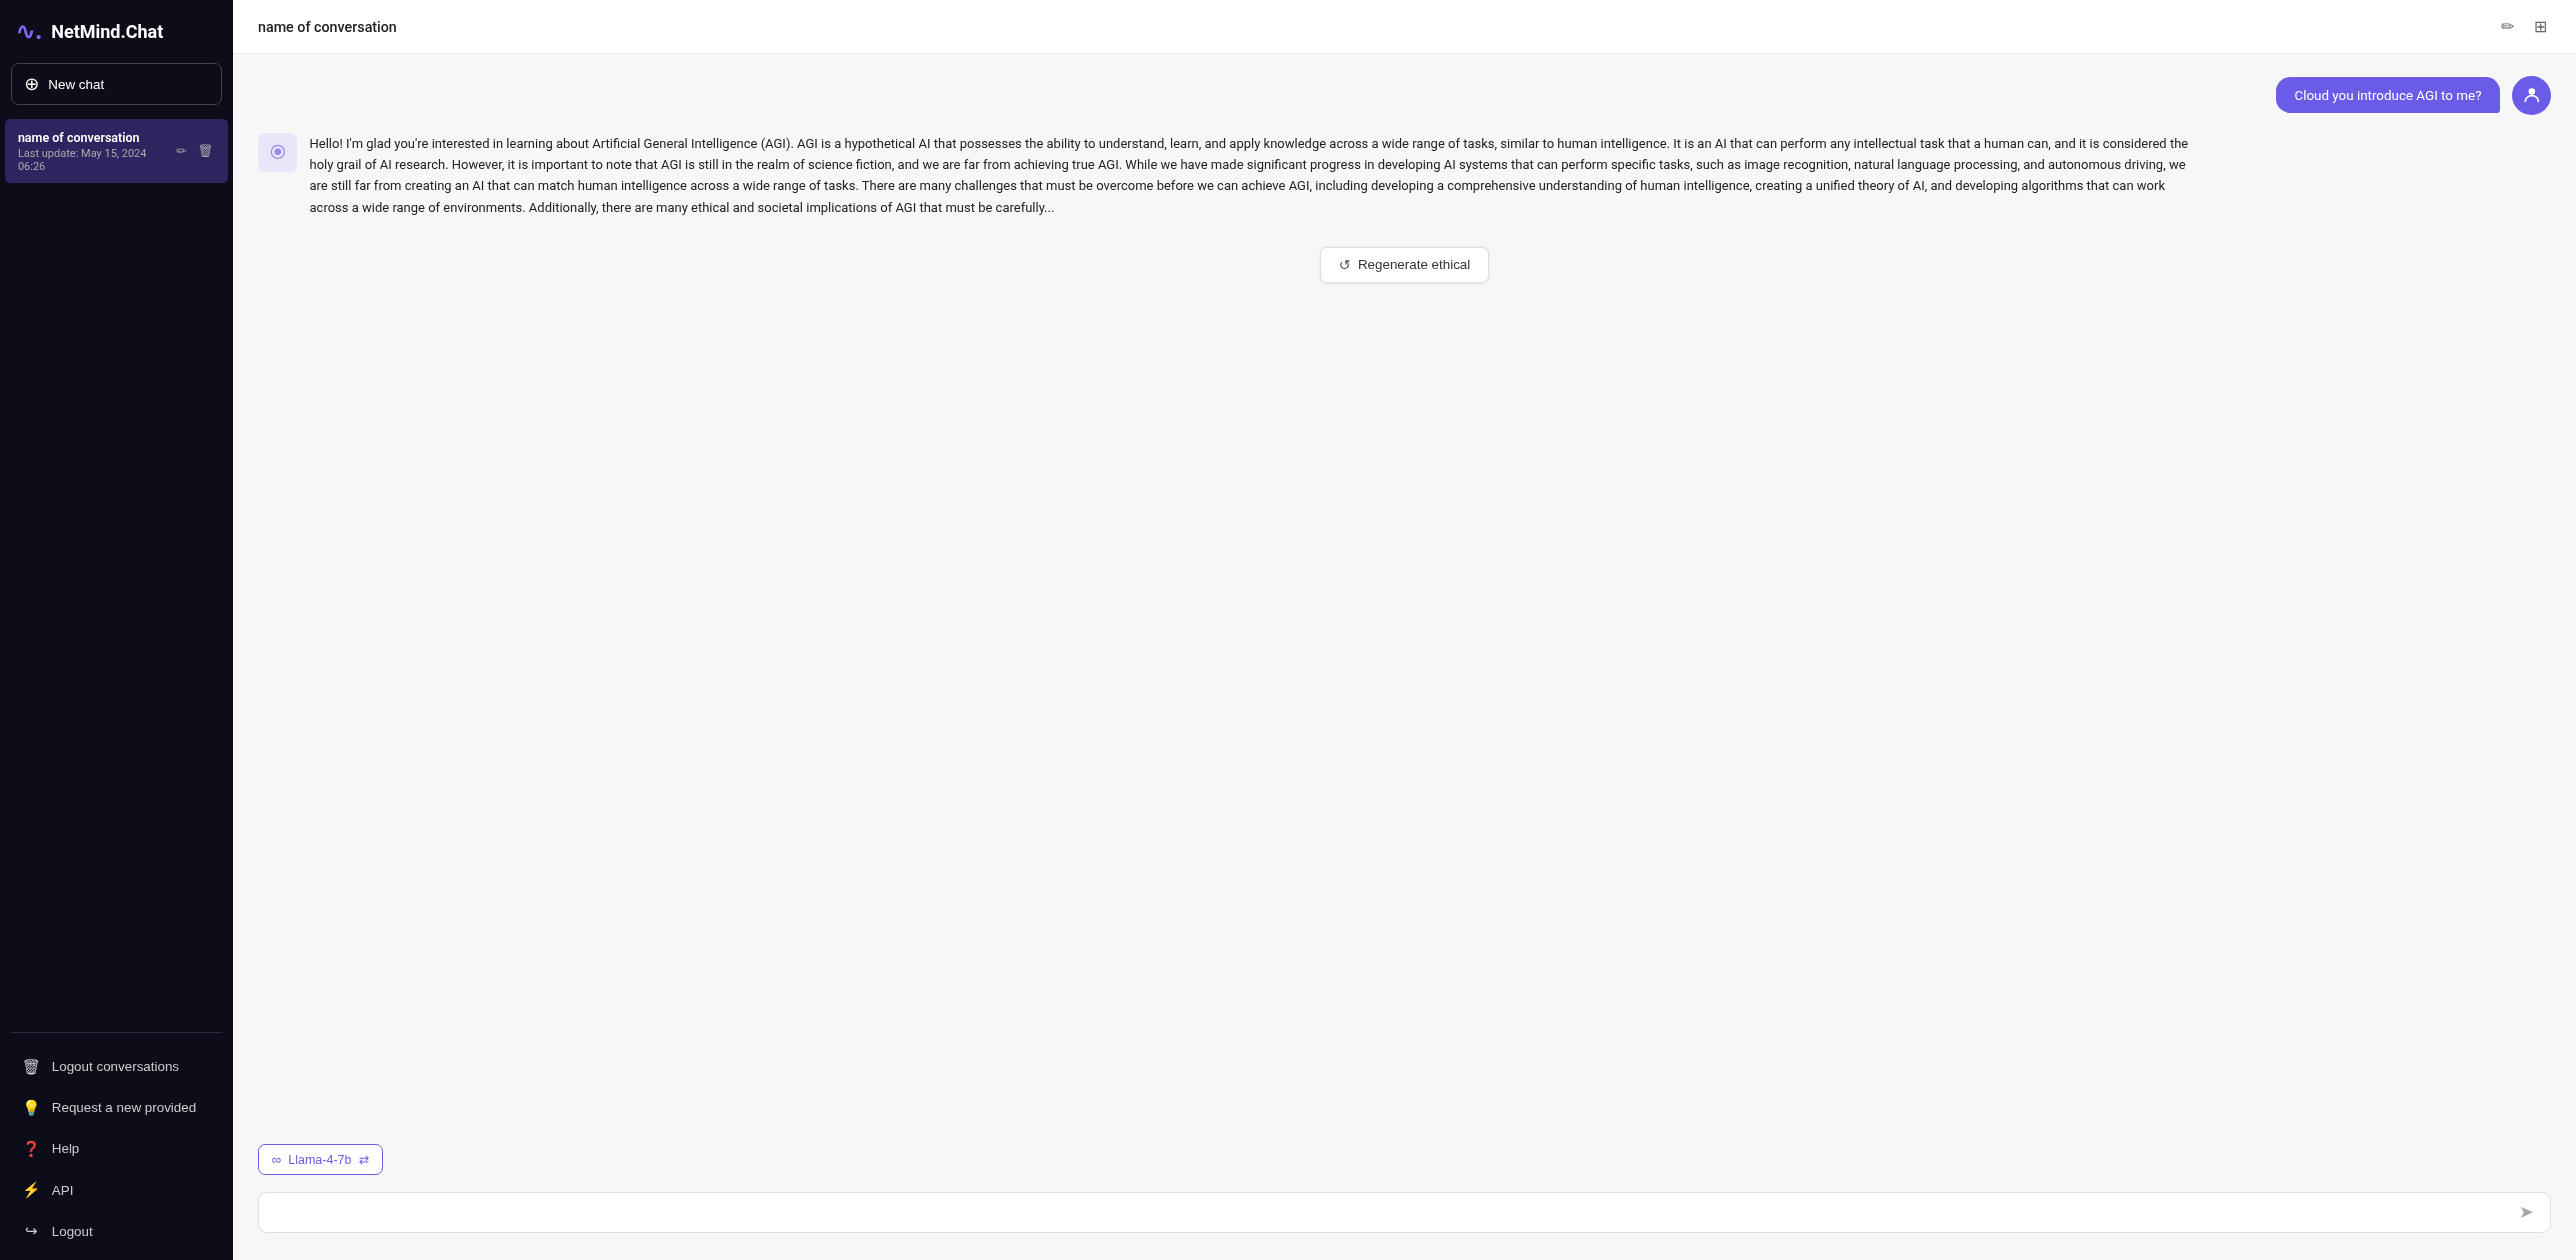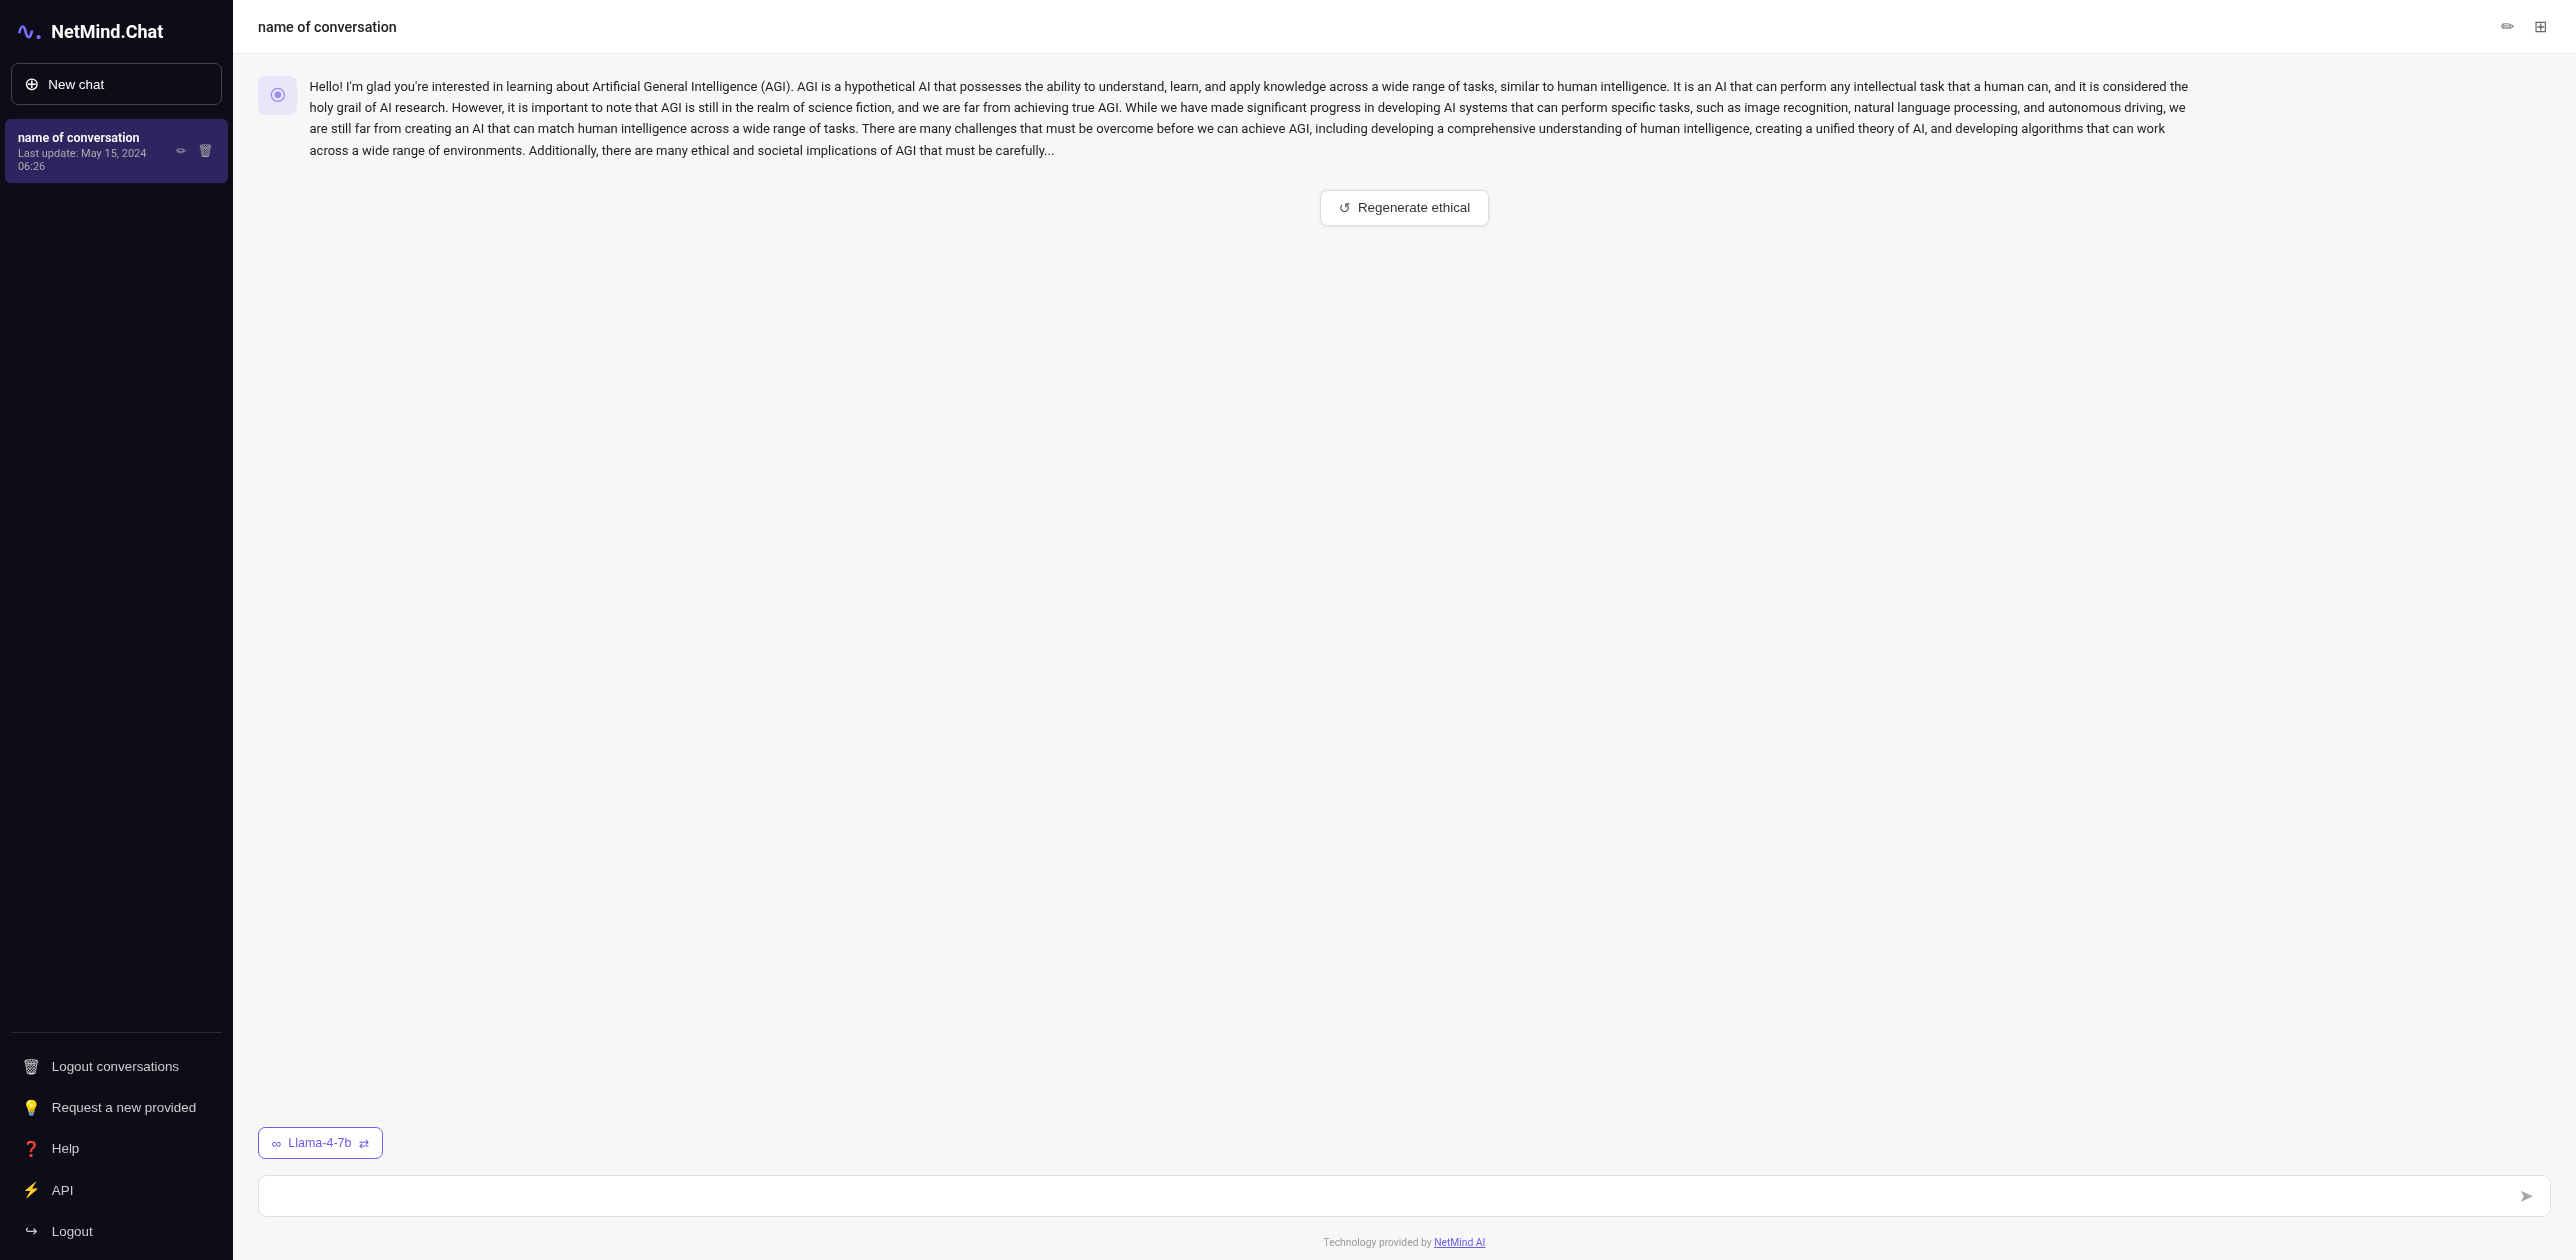--- a/index.html
+++ b/index.html
@@ -363,20 +363,29 @@
         <span>✏</span>
       </button>
       <button class="header-action-btn">
         <span>⊞</span>
       </button>
     </div>
   </div>
 
   <div class="chat-area">
 
+    <div class="user-message-row">
+      <div class="user-bubble">Cloud you introduce AGI to me?</div>
+      <div class="user-avatar">
+        <svg width="19.7" height="19.7" viewBox="0 0 24 24" fill="none">
+          <circle cx="12" cy="8" r="4" fill="white"></circle>
+          <path d="M4 20c0-4 3.6-7 8-7s8 3 8 7" stroke="white" stroke-width="2" fill="none" stroke-linecap="round"></path>
+        </svg>
+      </div>
+    </div>
 
     <div class="ai-message-row">
       <div class="ai-avatar">
         <svg width="19.7" height="19.7" viewBox="0 0 24 24" fill="none">
           <circle cx="12" cy="12" r="4" fill="#9b8af0"></circle>
           <circle cx="12" cy="12" r="8" stroke="#9b8af0" stroke-width="1.5" fill="none"></circle>
         </svg>
       </div>
       <div class="ai-bubble">Hello! I'm glad you're interested in learning about Artificial General Intelligence (AGI). AGI is a hypothetical AI that possesses the ability to understand, learn, and apply knowledge across a wide range of tasks, similar to human intelligence. It is an AI that can perform any intellectual task that a human can, and it is considered the holy grail of AI research.
 However, it is important to note that AGI is still in the realm of science fiction, and we are far from achieving true AGI. While we have made significant progress in developing AI systems that can perform specific tasks, such as image recognition, natural language processing, and autonomous driving, we are still far from creating an AI that can match human intelligence across a wide range of tasks.
@@ -403,18 +412,15 @@
   <div class="input-area">
     <div class="input-wrapper">
       <textarea class="chat-input" rows="1" placeholder="" style=""></textarea>
       <button class="send-btn">
         <span>➤</span>
       </button>
     </div>
   </div>
 
   <div class="disclaimer">
-    <div>
-      <span>Technology provided by </span><a href="#">NetMind AI</a>
-    </div>
   </div>
 </div>
 
 
 </body></html>

